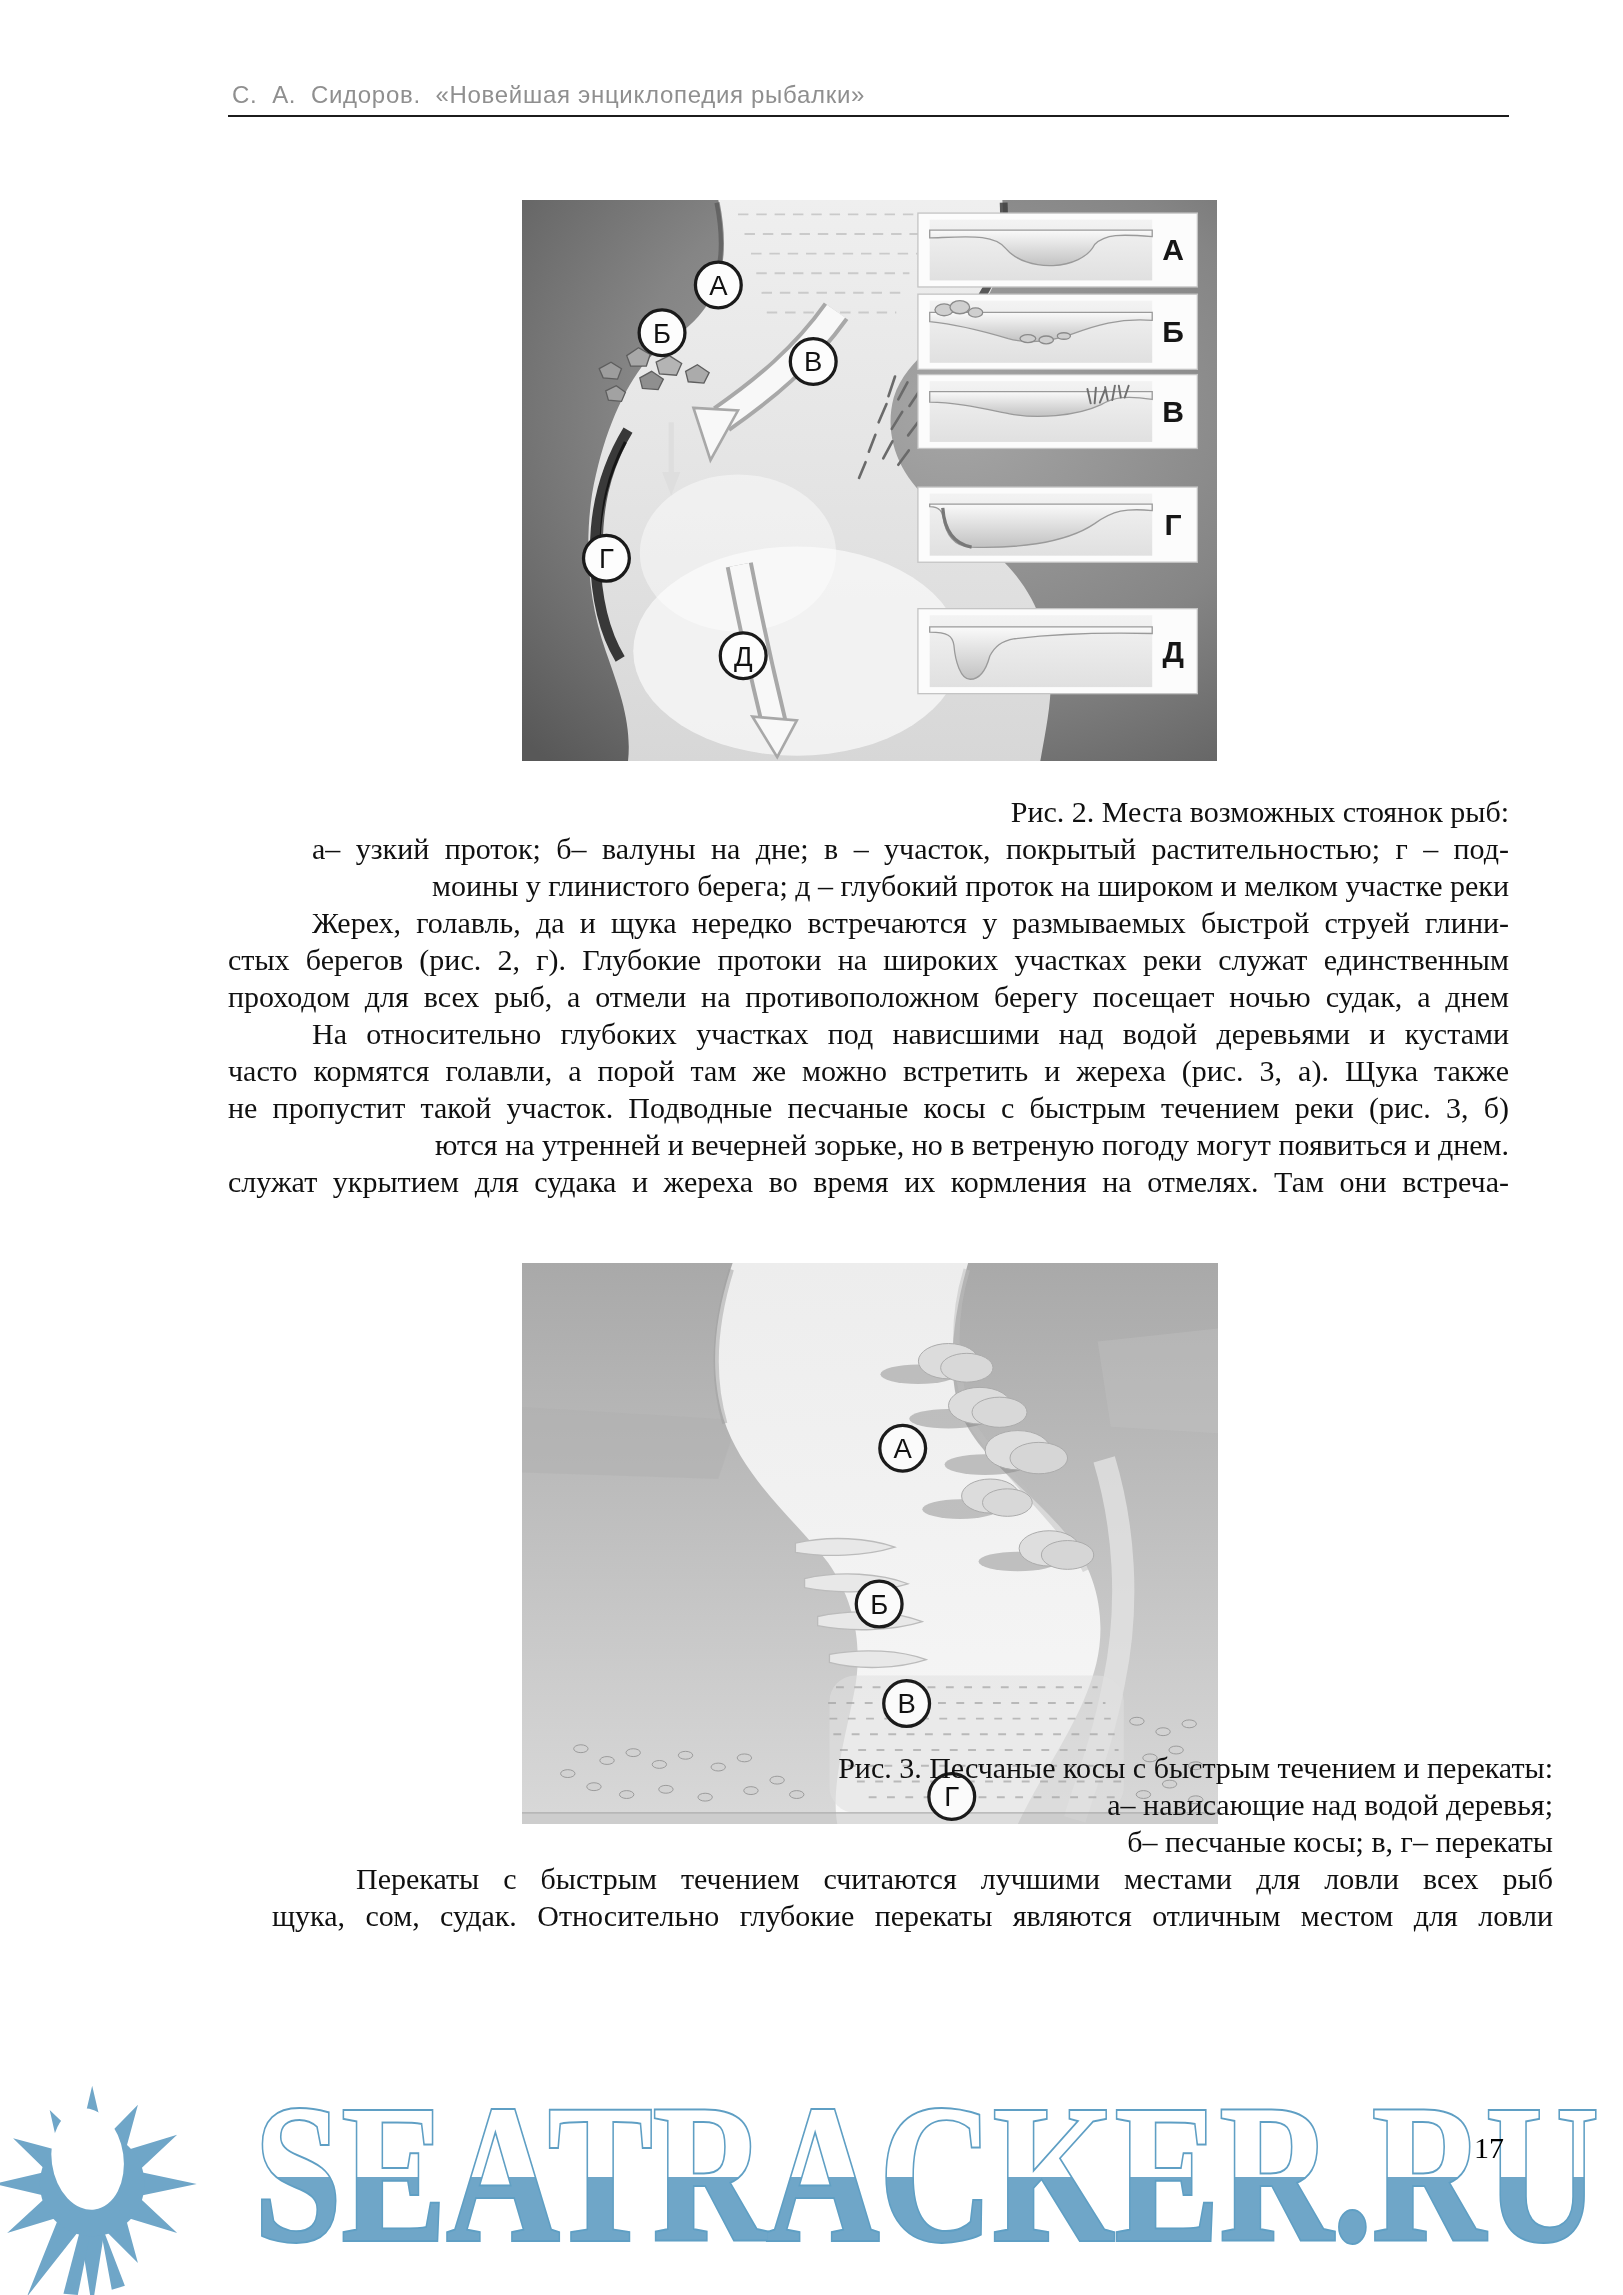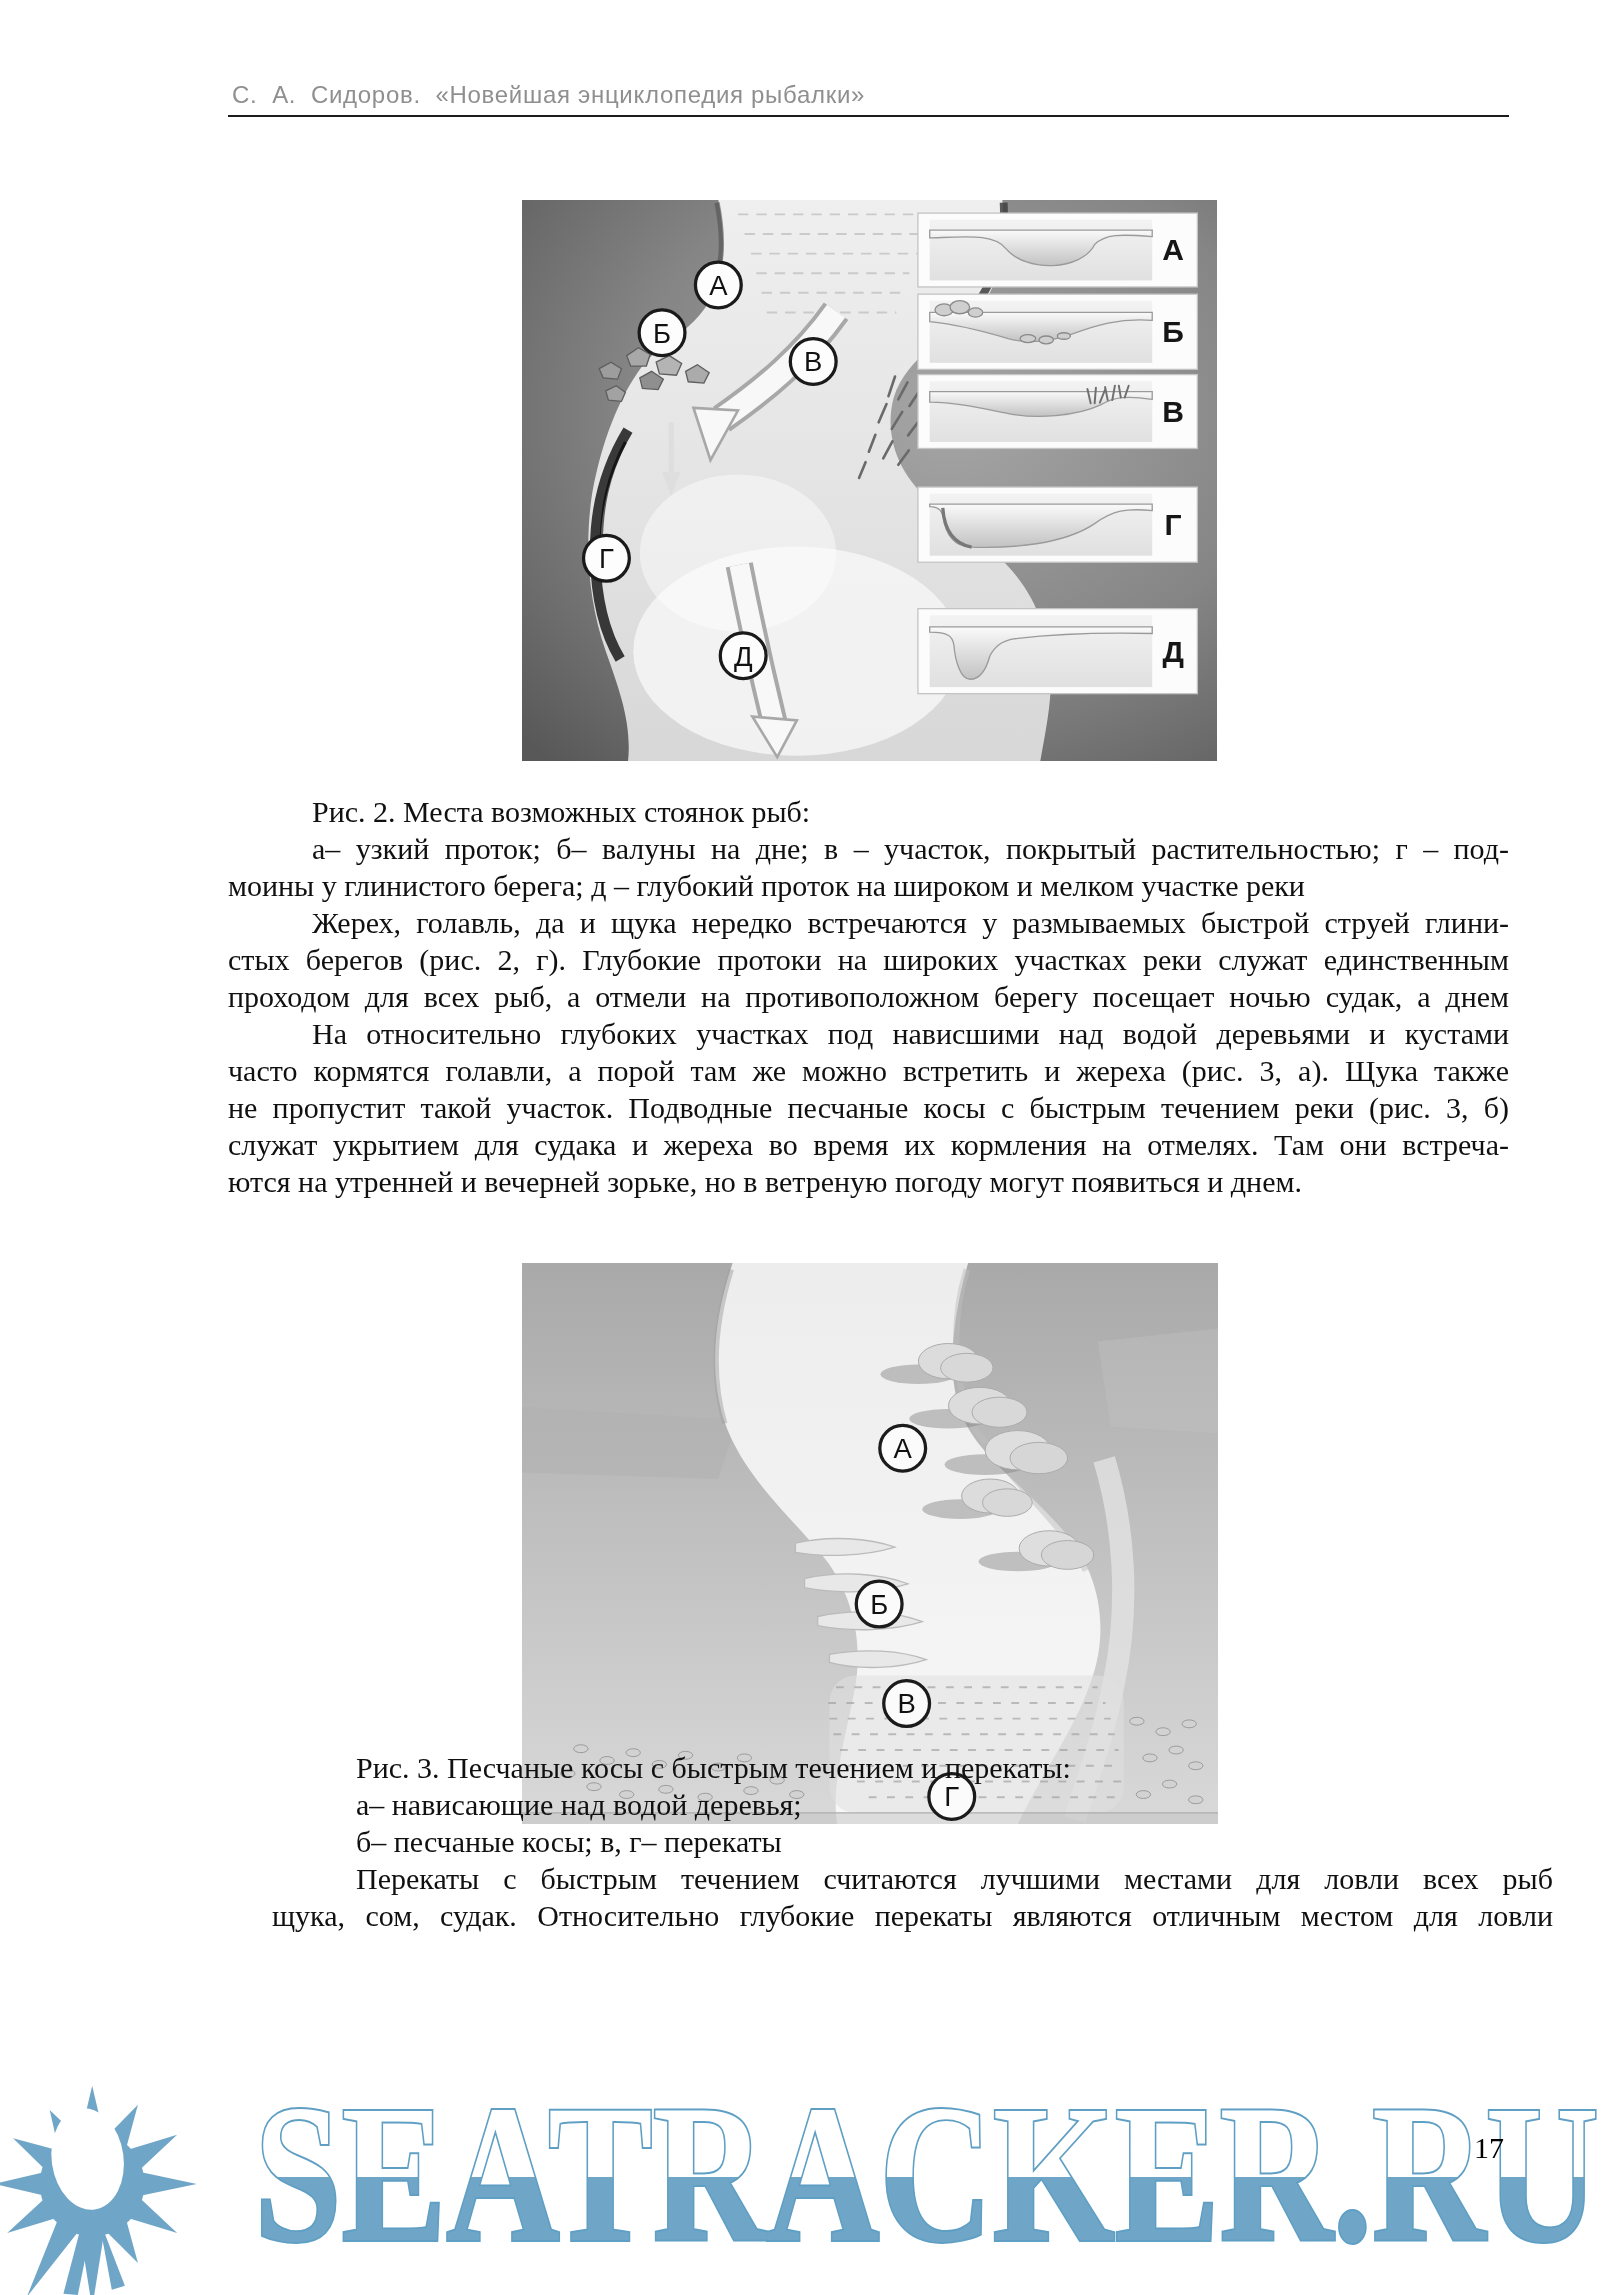--- a/index.html
+++ b/index.html
@@ -9,21 +9,21 @@
           font-size:24px;color:#8f8f8f;white-space:pre;letter-spacing:0.7px;}
   .rule{position:absolute;left:228px;top:115px;width:1281px;height:2px;background:#1c1c1c;}
   .figbox{position:absolute;}
   #fig2box{left:522px;top:200px;width:695px;height:561px;}
   #fig3box{left:522px;top:1263px;width:696px;height:561px;}
   .figbox svg{display:block;width:100%;height:100%;}
   .textblock{position:absolute;left:228px;width:1281px;font-family:"Liberation Serif",serif;
              font-size:30px;line-height:37px;color:#101010;}
   #caption2{top:793px;}
   #caption3{top:1749px;margin-left:44px;}
-  .tl{height:37px;white-space:nowrap;}
+  .tl{height:37px;white-space:nowrap;text-align:right;}
   .tl.jst{white-space:normal;text-align:justify;text-align-last:justify;-moz-text-align-last:justify;}
   .tl.ind{text-indent:84px;}
   .clbl{font-family:"Liberation Sans",sans-serif;font-size:42px;fill:#111;}
   .plbl{font-family:"Liberation Sans",sans-serif;font-size:46px;font-weight:700;fill:#161616;}
   .wmsvg{position:absolute;left:0;top:2061px;width:1623px;height:234px;z-index:1;}
   .wmtext{font-family:"Liberation Serif",serif;font-weight:700;font-size:300px;
           stroke:#5f9fc4;stroke-width:6px;paint-order:stroke;}
   .pagenum{position:absolute;left:1474px;top:2131px;font-family:"Liberation Serif",serif;
            font-size:30px;color:#000;z-index:2;}
 </style>
@@ -200,22 +200,22 @@
   <div class="textblock" id="caption2">
       <div class="tl ind">Рис. 2. Места возможных стоянок рыб:</div>
       <div class="tl ind jst">а– узкий проток; б– валуны на дне; в – участок, покрытый растительностью; г – под-</div>
       <div class="tl">моины у глинистого берега; д – глубокий проток на широком и мелком участке реки</div>
       <div class="tl ind jst">Жерех, голавль, да и щука нередко встречаются у размываемых быстрой струей глини-</div>
       <div class="tl jst">стых берегов (рис. 2, г). Глубокие протоки на широких участках реки служат единственным</div>
       <div class="tl jst">проходом для всех рыб, а отмели на противоположном берегу посещает ночью судак, а днем</div>
       <div class="tl ind jst">На относительно глубоких участках под нависшими над водой деревьями и кустами</div>
       <div class="tl jst">часто кормятся голавли, а порой там же можно встретить и жереха (рис. 3, а). Щука также</div>
       <div class="tl jst">не пропустит такой участок. Подводные песчаные косы с быстрым течением реки (рис. 3, б)</div>
+      <div class="tl">ются на утренней и вечерней зорьке, но в ветреную погоду могут появиться и днем.</div>
       <div class="tl jst">служат укрытием для судака и жереха во время их кормления на отмелях. Там они встреча-</div>
-      <div class="tl">ются на утренней и вечерней зорьке, но в ветреную погоду могут появиться и днем.</div>
     </div>
 
   <div class="figbox" id="fig3box">
     <svg viewBox="0 0 1064 857" preserveAspectRatio="none">
       <defs>
         <linearGradient id="bg3" x1="0" y1="0" x2="0" y2="1">
           <stop offset="0" stop-color="#a9a9a9"></stop>
           <stop offset="0.55" stop-color="#c3c3c3"></stop>
           <stop offset="1" stop-color="#d9d9d9"></stop>
         </linearGradient>

